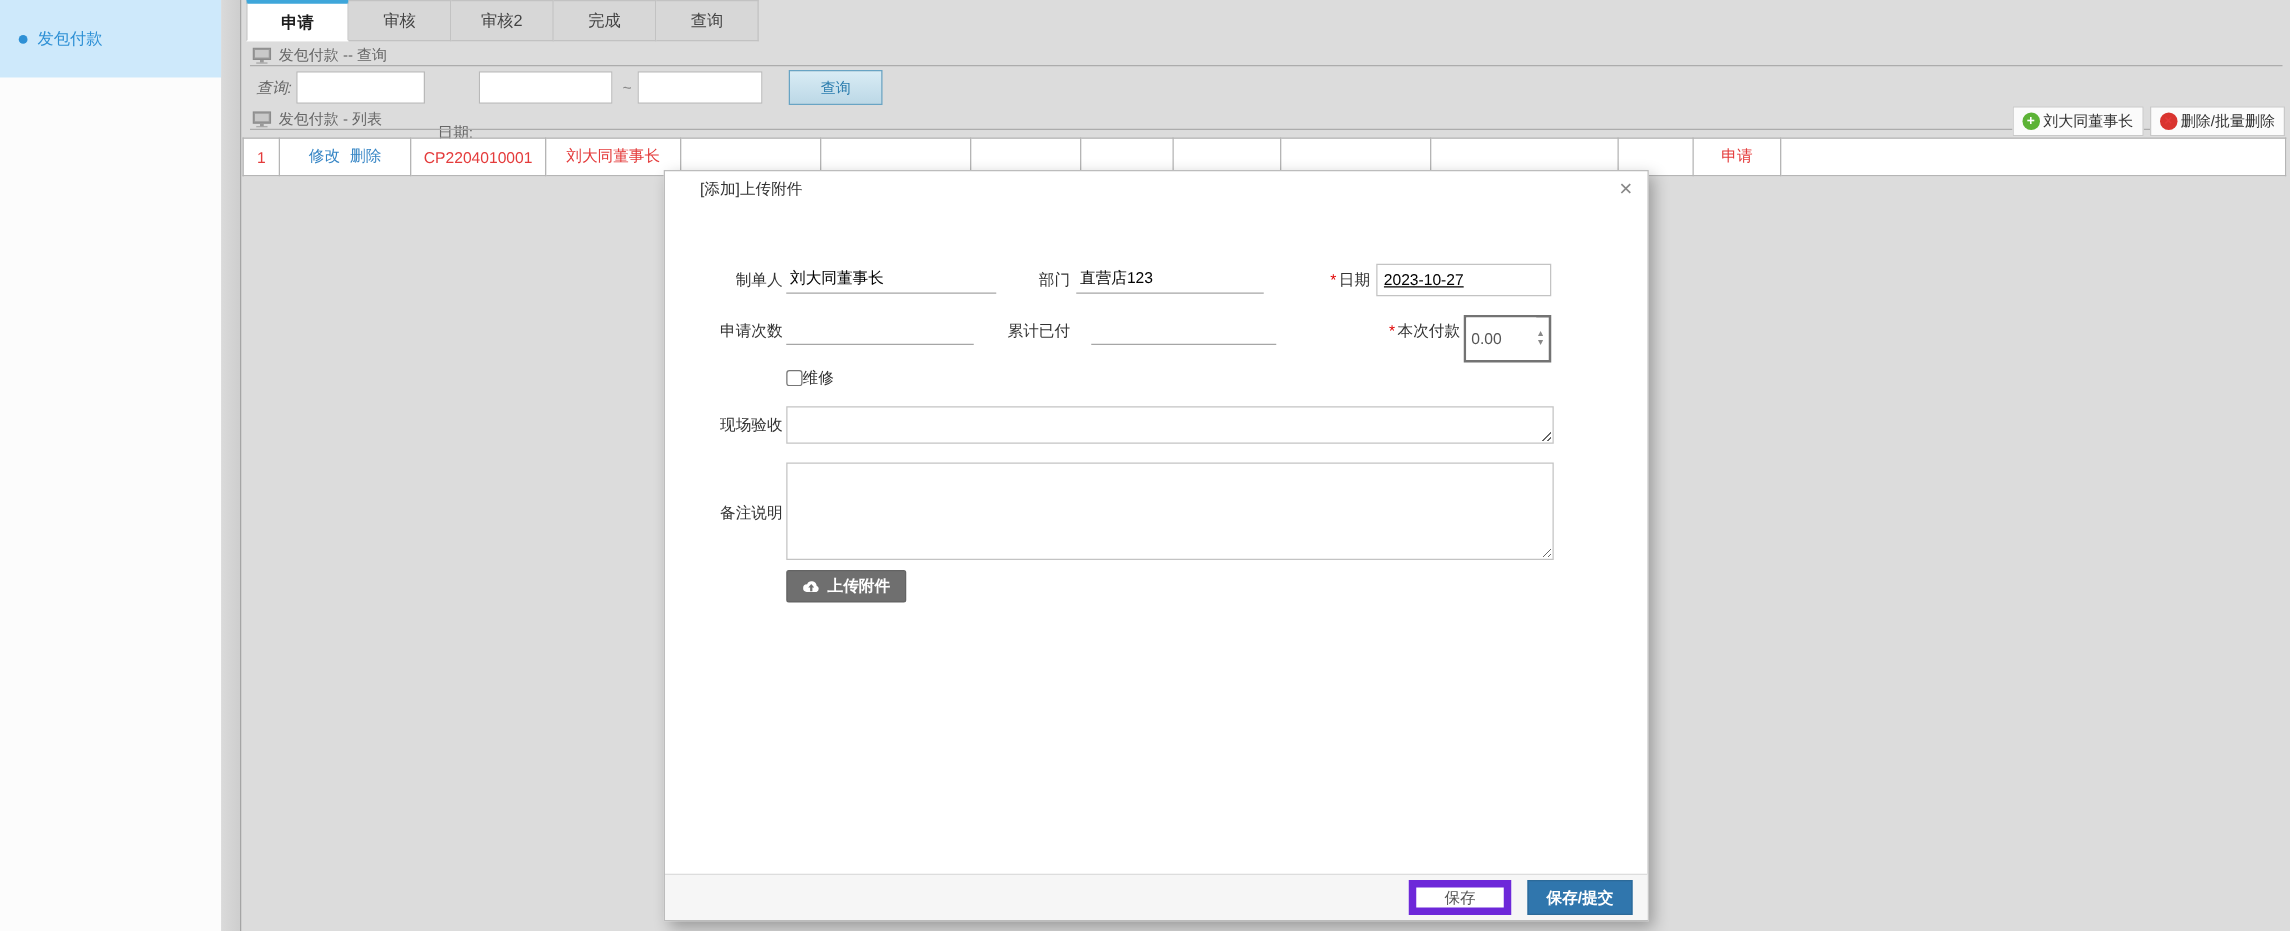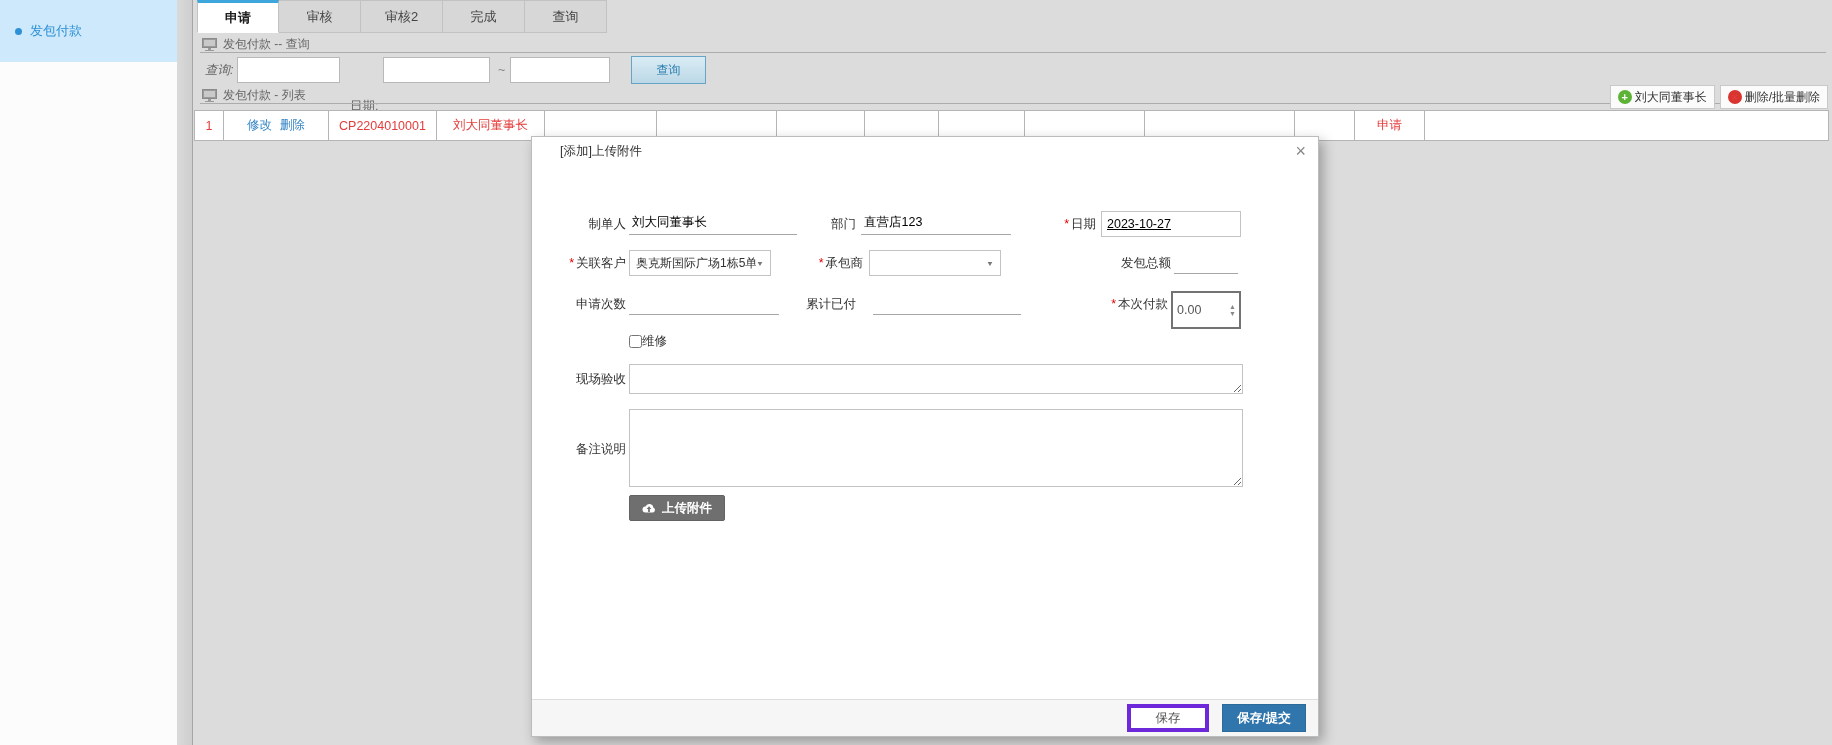--- a/index.html
+++ b/index.html
@@ -62,21 +62,21 @@
   .spin input { border:none; outline:none; width:100%; font-size:12.5px; font-family:inherit; padding:0 4px; color:#555; }
   .spin .arrows { display:flex; flex-direction:column; justify-content:center; padding-right:3px; }
   .spin .arrows span { font-size:7px; line-height:7px; color:#888; cursor:pointer; }
   .chk { display:flex; align-items:center; }
   .chk input { width:13px; height:13px; margin:0; }
   .chk span { font-size:12.5px; color:#333; }
   .ta { position:absolute; border:1px solid #c3c3c3; font-family:inherit; font-size:12.5px; padding:3px 5px; resize:both; outline:none; }
   .upload-btn { position:absolute; left:97px; width:96px; height:26px; background:#6f6f6f; border:1px solid #636363; border-radius:2px; color:#fff; font-size:12.5px; font-weight:bold; display:flex; align-items:center; justify-content:center; gap:6px; cursor:pointer; font-family:inherit; }
 
   .dlg-foot { position:absolute; left:0; right:0; bottom:0; height:37px; background:#f6f6f6; border-top:1px solid #ddd; display:flex; align-items:center; justify-content:flex-end; gap:13px; padding-right:12px; }
-  .btn-save { width:82px; height:28px; background:#fff; border:4px solid #6d28d9; color:#555; font-size:12.5px; cursor:pointer; font-family:Liberation Mono, monospace; }
+  .btn-save { width:82px; height:28px; background:#fff; border:6px solid #6d28d9; color:#555; font-size:12.5px; cursor:pointer; font-family:Liberation Mono, monospace; }
   .btn-submit { width:84px; height:28px; background:#3076ad; border:1px solid #2c6a99; color:#fff; font-size:12.5px; font-weight:bold; cursor:pointer; font-family:inherit; }
 
   .mon-icon { width:15px; height:13px; flex:0 0 auto; }
 </style>
 </head>
 <body>
 
 <div class="page">
 
   <div class="sidebar">
@@ -189,34 +189,20 @@
 
       <div class="frow" style="margin:46px 0 0 0;">
         <span class="lbl" style="left:0;"><span>制单人</span></span>
         <input class="u-input" style="position: absolute; left: 97px; width: 168px;" value="刘大同董事长">
         <span class="lbl" style="left:230px;"><span>部门</span></span>
         <input class="u-input" style="position: absolute; left: 329px; width: 150px;" value="直营店123">
         <span class="lbl" style="left:470px;"><span class="star">*</span><span>日期</span></span>
         <input class="box-input" style="position: absolute; left: 569px; width: 140px; text-decoration: underline;" value="2023-10-27">
       </div>
 
-      <div class="frow" style="margin-top:13px;">
-        <span class="lbl" style="left:0;"><span class="star">*</span><span>关联客户</span></span>
-        <div class="sel" style="left:97px; width:142px;">
-          <span class="sel-text">奥克斯国际广场1栋5单</span>
-          <span class="caret">▼</span>
-        </div>
-        <span class="lbl" style="left:237px;"><span class="star">*</span><span>承包商</span></span>
-        <div class="sel" style="left:337px; width:132px;">
-          <span class="sel-text"></span>
-          <span class="caret">▼</span>
-        </div>
-        <span class="lbl" style="left:545px;"><span>发包总额</span></span>
-        <input class="u-input" style="position: absolute; left: 642px; width: 64px;">
-      </div>
 
       <div class="frow" style="margin-top:15px;">
         <span class="lbl" style="left:0;"><span>申请次数</span></span>
         <input class="u-input" style="position: absolute; left: 97px; width: 150px;">
         <span class="lbl" style="left:230px;"><span>累计已付</span></span>
         <input class="u-input" style="position: absolute; left: 341px; width: 148px;">
         <span class="lbl" style="left:542px;"><span class="star">*</span><span>本次付款</span></span>
         <div class="spin" style="left:639px; width:70px;">
           <input value="0.00" style="">
           <span class="arrows">

